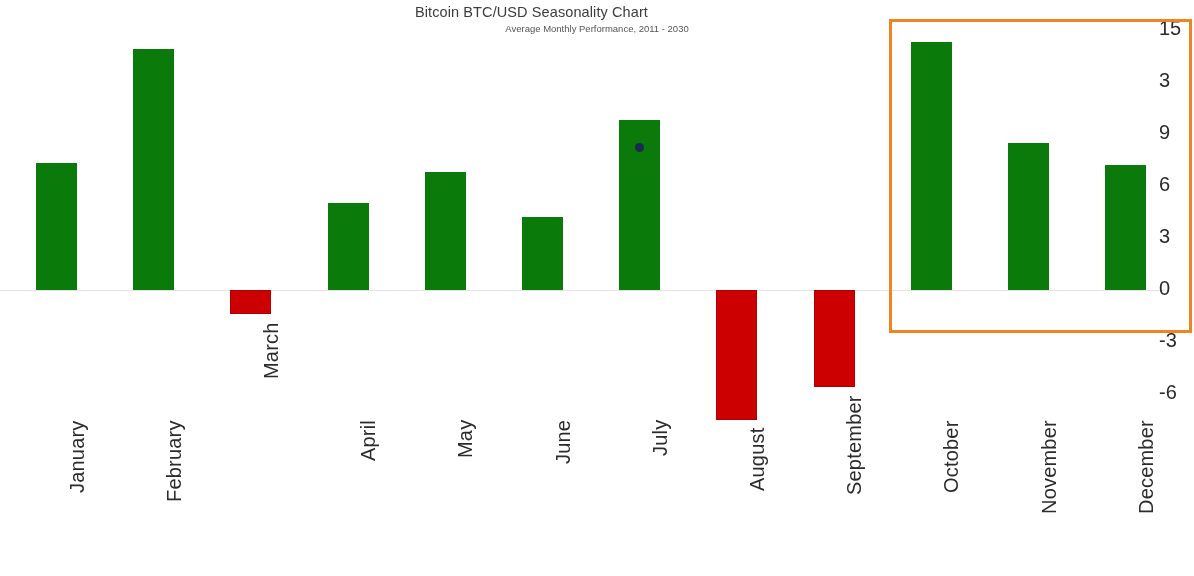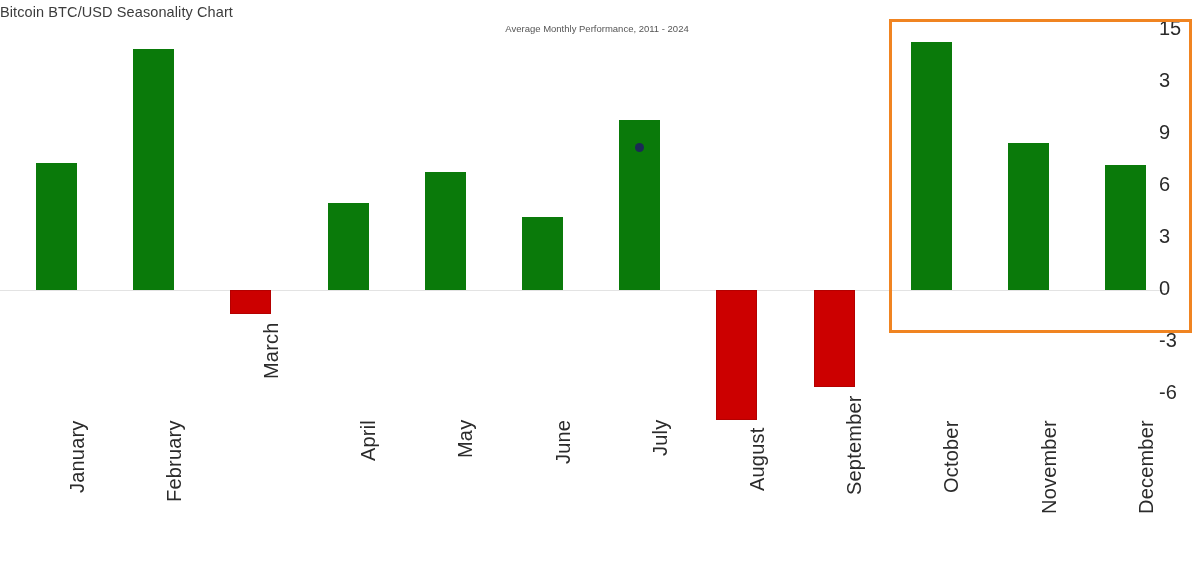--- a/index.html
+++ b/index.html
@@ -13,21 +13,21 @@
     position: relative;
     width: 1194px; height: 576px;
     background: #ffffff;
   }
 
   
   #chart-title {
     position: absolute;
     left: 0; top: 4px;
     width: 1063px;
-    text-align: left;
+    text-align: center;
     font-size: 14.5px;
     color: #3c3c3c;
     letter-spacing: .1px;
     white-space: nowrap;
   }
   #chart-subtitle {
     position: absolute;
     left: 0; top: 23px;
     width: 1194px;
     text-align: center;
@@ -93,21 +93,21 @@
     background: transparent;
     pointer-events: none;
   }
 </style>
 </head>
 <body>
 
 <div id="chart-root">
 
   <div id="chart-title">Bitcoin BTC/USD Seasonality Chart</div>
-  <div id="chart-subtitle">Average Monthly Performance, 2011 - 2024</div>
+  <div id="chart-subtitle">Average Monthly Performance, 2011 - 2030</div>
 
   <div id="plot-area">
     <div class="zero-line" style="top: 290px;"></div>
 
   <div class="bar pos" style="left: 36px; width: 41px; top: 163.491px; height: 126.509px;"></div>
       <div class="x-label" style="left: 65.5px; top: 493px; transform: rotate(-90deg); transform-origin: left top; white-space: nowrap; direction: ltr;">January</div>
       <div class="bar pos" style="left: 133.2px; width: 41px; top: 49.113px; height: 240.887px;"></div>
       <div class="x-label" style="left: 162.7px; top: 502px; transform: rotate(-90deg); transform-origin: left top; white-space: nowrap; direction: ltr;">February</div>
       <div class="bar neg" style="left: 230.4px; width: 41px; top: 290px; height: 24.262px;"></div>
       <div class="x-label" style="left: 259.9px; top: 379.262px; transform: rotate(-90deg); transform-origin: left top; white-space: nowrap; direction: ltr;">March</div>

